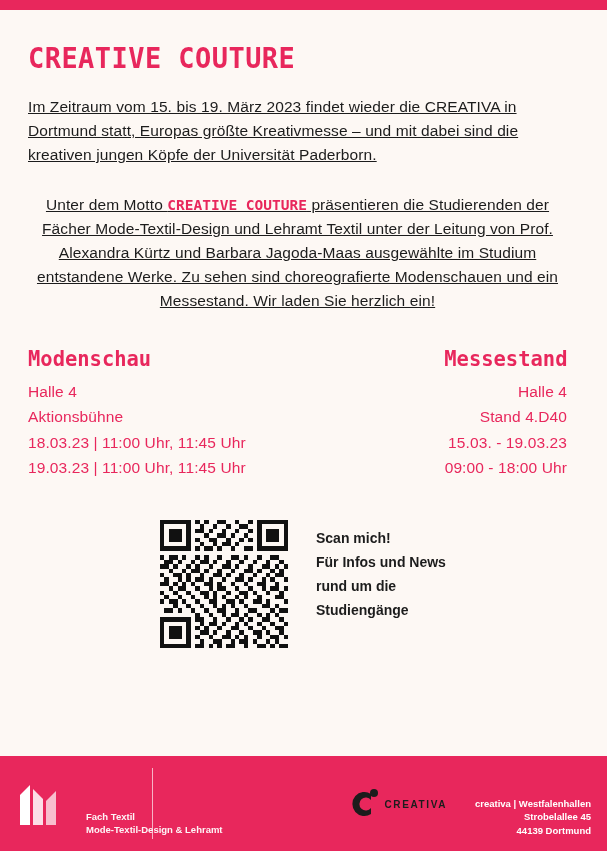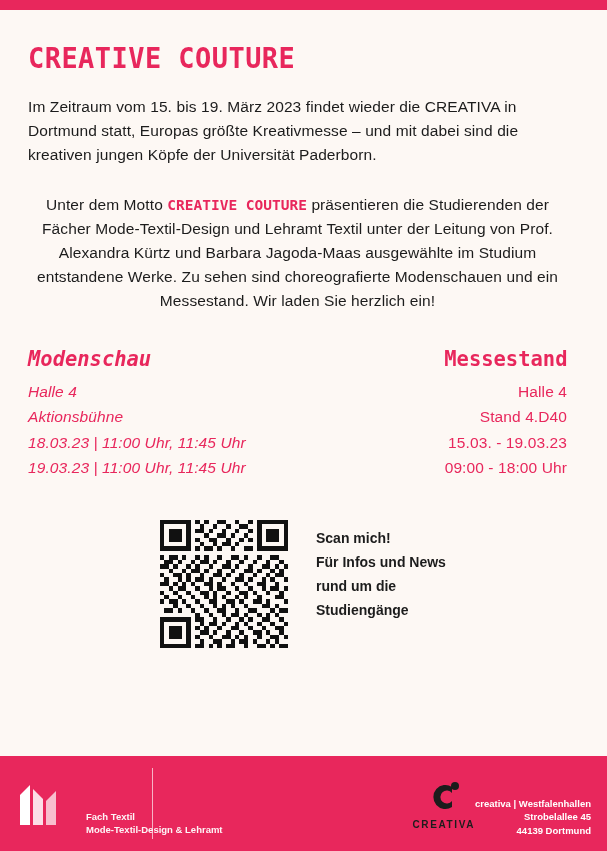--- a/index.html
+++ b/index.html
@@ -38,36 +38,37 @@
     line-height: 1;
     transform: scaleX(0.93);
     transform-origin: left center;
   }
   .para {
     margin-top: 22px;
     font-size: 15.5px;
     line-height: 1.55;
     color: #1c1c1c;
     letter-spacing: 0.1px;
+    text-decoration: underline;
   }
   .para.second { margin-top: 26px; text-align: center; }
   .accent-bold {
     font-family: "DejaVu Sans Mono", monospace;
     font-weight: bold;
     color: #e8275c;
     font-size: 14.5px;
     letter-spacing: 0px;
   }
   .cols {
     margin-top: 34px;
     display: flex;
     justify-content: space-between;
     align-items: flex-start;
   }
-  .col-left { text-align: left; font-style: italic; }
+  .col-left { text-align: left; }
   .col-right { text-align: right; }
   .col-title {
     font-family: "DejaVu Sans Mono", monospace;
     font-weight: bold;
     font-size: 22px;
     color: #e8275c;
     line-height: 1.1;
     transform: scaleX(0.93);
     margin-bottom: 8px;
   }
@@ -146,22 +147,23 @@
   }
   .footer-right {
     width: 50%;
     display: flex;
     align-items: center;
     justify-content: flex-end;
     padding-right: 16px;
   }
   .creativa-logo {
     display: flex;
-    flex-direction: column;
+    flex-direction: row;
     align-items: center;
+    margin-right: 28px;
   }
   .creativa-word {
     color: #1c1c1c;
     font-size: 10px;
     font-weight: bold;
     letter-spacing: 1.6px;
     margin-top: 2px;
   }
   .addr {
     color: #ffffff;

